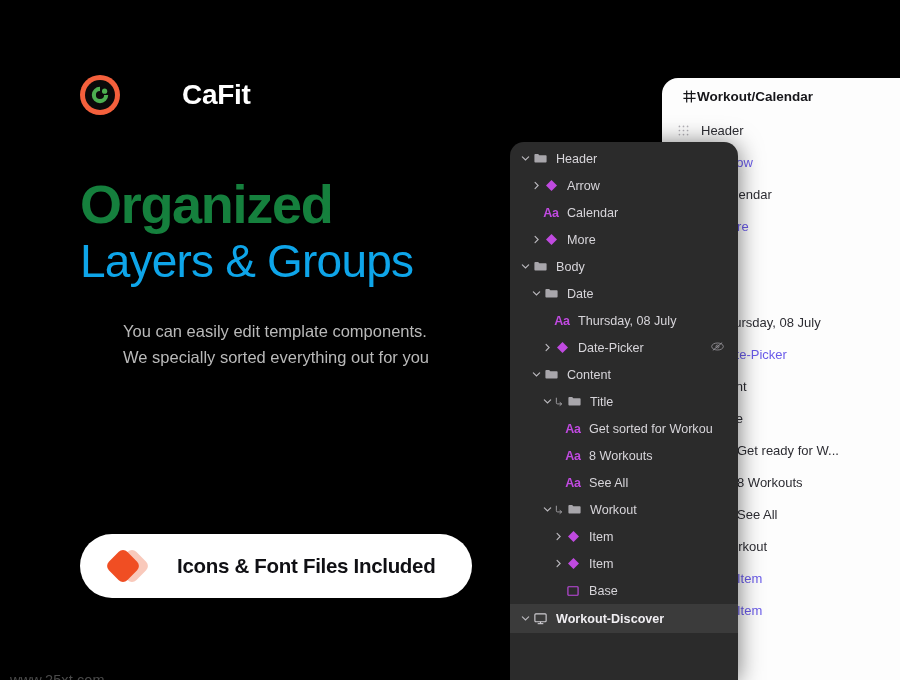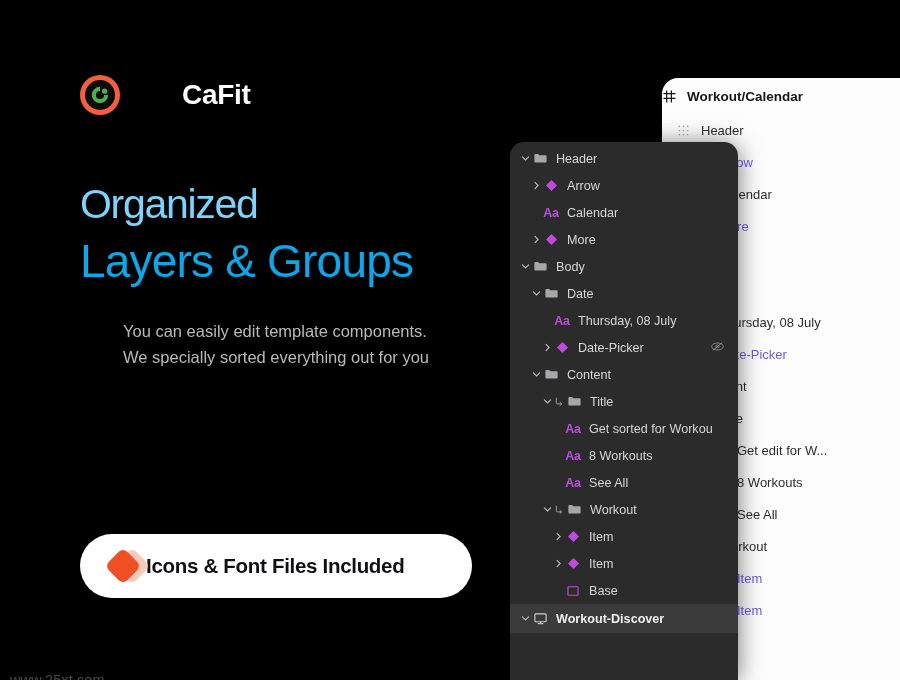--- a/index.html
+++ b/index.html
@@ -23,38 +23,38 @@
   .brand-mark .hole {
     position: absolute; inset: 5px; border-radius: 50%; background: #0a0a0a;
   }
   .brand-mark .gsvg { position: absolute; inset: 8px; }
   .brand-name {
     color: #ffffff; font-size: 28px; font-weight: bold; letter-spacing: -0.3px; margin-left: 48px;
   }
 
   .headline { position: absolute; left: 0; top: 176px; width: 430px; }
   .headline .l1 {
-    display: block; color: #7dd3fc; font-size: 41px; line-height: 56px;
-    font-weight: normal; letter-spacing: -1.3px;
+    display: block; color: #15803d; font-size: 54px; line-height: 56px;
+    font-weight: bold; letter-spacing: -1.3px;
   }
   .headline .l2 {
     display: block; color: #0ea5e9; font-size: 46px; line-height: 58px;
     font-weight: 300; letter-spacing: -0.8px;
   }
 
   .subhead { position: absolute; left: 0; top: 318px; width: 420px; }
   .subhead p {
     color: #b9b9b9; font-size: 16.5px; line-height: 26px; font-weight: 400; margin-left: 43px;
   }
 
   .pill {
     position: absolute; left: 0; top: 534px;
     width: 392px; height: 64px; border-radius: 32px;
     background: #ffffff;
-    display: flex; align-items: center; padding-left: 28px; gap: 0;
+    display: flex; align-items: center; padding-left: 28px; gap: 31px;
   }
   .pill-icon { position: relative; width: 38px; height: 38px; flex: 0 0 38px; }
   .pill-icon .d1, .pill-icon .d2 {
     position: absolute; width: 26px; height: 26px; border-radius: 6px;
     transform: rotate(45deg);
   }
   .pill-icon .d1 { background: #f9c9bb; left: 11px; top: 6px; }
   .pill-icon .d2 { background: #f04e23; left: 2px; top: 6px; }
   .pill-text {
     color: #101014; font-size: 20.5px; font-weight: bold; letter-spacing: -0.3px;
@@ -67,22 +67,22 @@
 
   
   .panel-light {
     position: absolute; left: 662px; top: 78px;
     width: 238px; height: 602px;
     background: #fdfdfd;
     border-top-left-radius: 16px;
     overflow: hidden;
   }
   .pl-title {
-    display: flex; align-items: center; gap: 10px;
-    height: 36px; padding-left: 0;
+    display: flex; align-items: center; 
+    height: 36px; padding-left: 20px;
   }
   .pl-title .t { color: #16161a; font-size: 13.5px; font-weight: bold; }
   .pl-rows { padding-top: 0px; }
   .pl-row {
     display: flex; align-items: center; height: 32px;
     font-size: 13px; color: #2d2d33;
   }
   .pl-row .ico {
     width: 18px; height: 18px; flex: 0 0 18px;
     display: flex; align-items: center; justify-content: center; margin-right: 9px;
@@ -260,21 +260,21 @@
         <div class="pl-row" style="padding-left: 48px;">
           <span class="ico">
             <svg width="13" height="13" viewBox="0 0 16 16">
               <g stroke="#9a989e" stroke-width="1.2">
                 <line x1="3" y1="3.2" x2="13" y2="3.2"></line>
                 <line x1="8" y1="3.2" x2="8" y2="13"></line>
                 <line x1="5.6" y1="13" x2="10.4" y2="13"></line>
               </g>
             </svg>
           </span>
-          <span class="lbl">Get edit for W...</span>
+          <span class="lbl">Get ready for W...</span>
         </div>
         <div class="pl-row" style="padding-left: 48px;">
           <span class="ico">
             <svg width="13" height="13" viewBox="0 0 16 16">
               <g stroke="#9a989e" stroke-width="1.2">
                 <line x1="3" y1="3.2" x2="13" y2="3.2"></line>
                 <line x1="8" y1="3.2" x2="8" y2="13"></line>
                 <line x1="5.6" y1="13" x2="10.4" y2="13"></line>
               </g>
             </svg>

